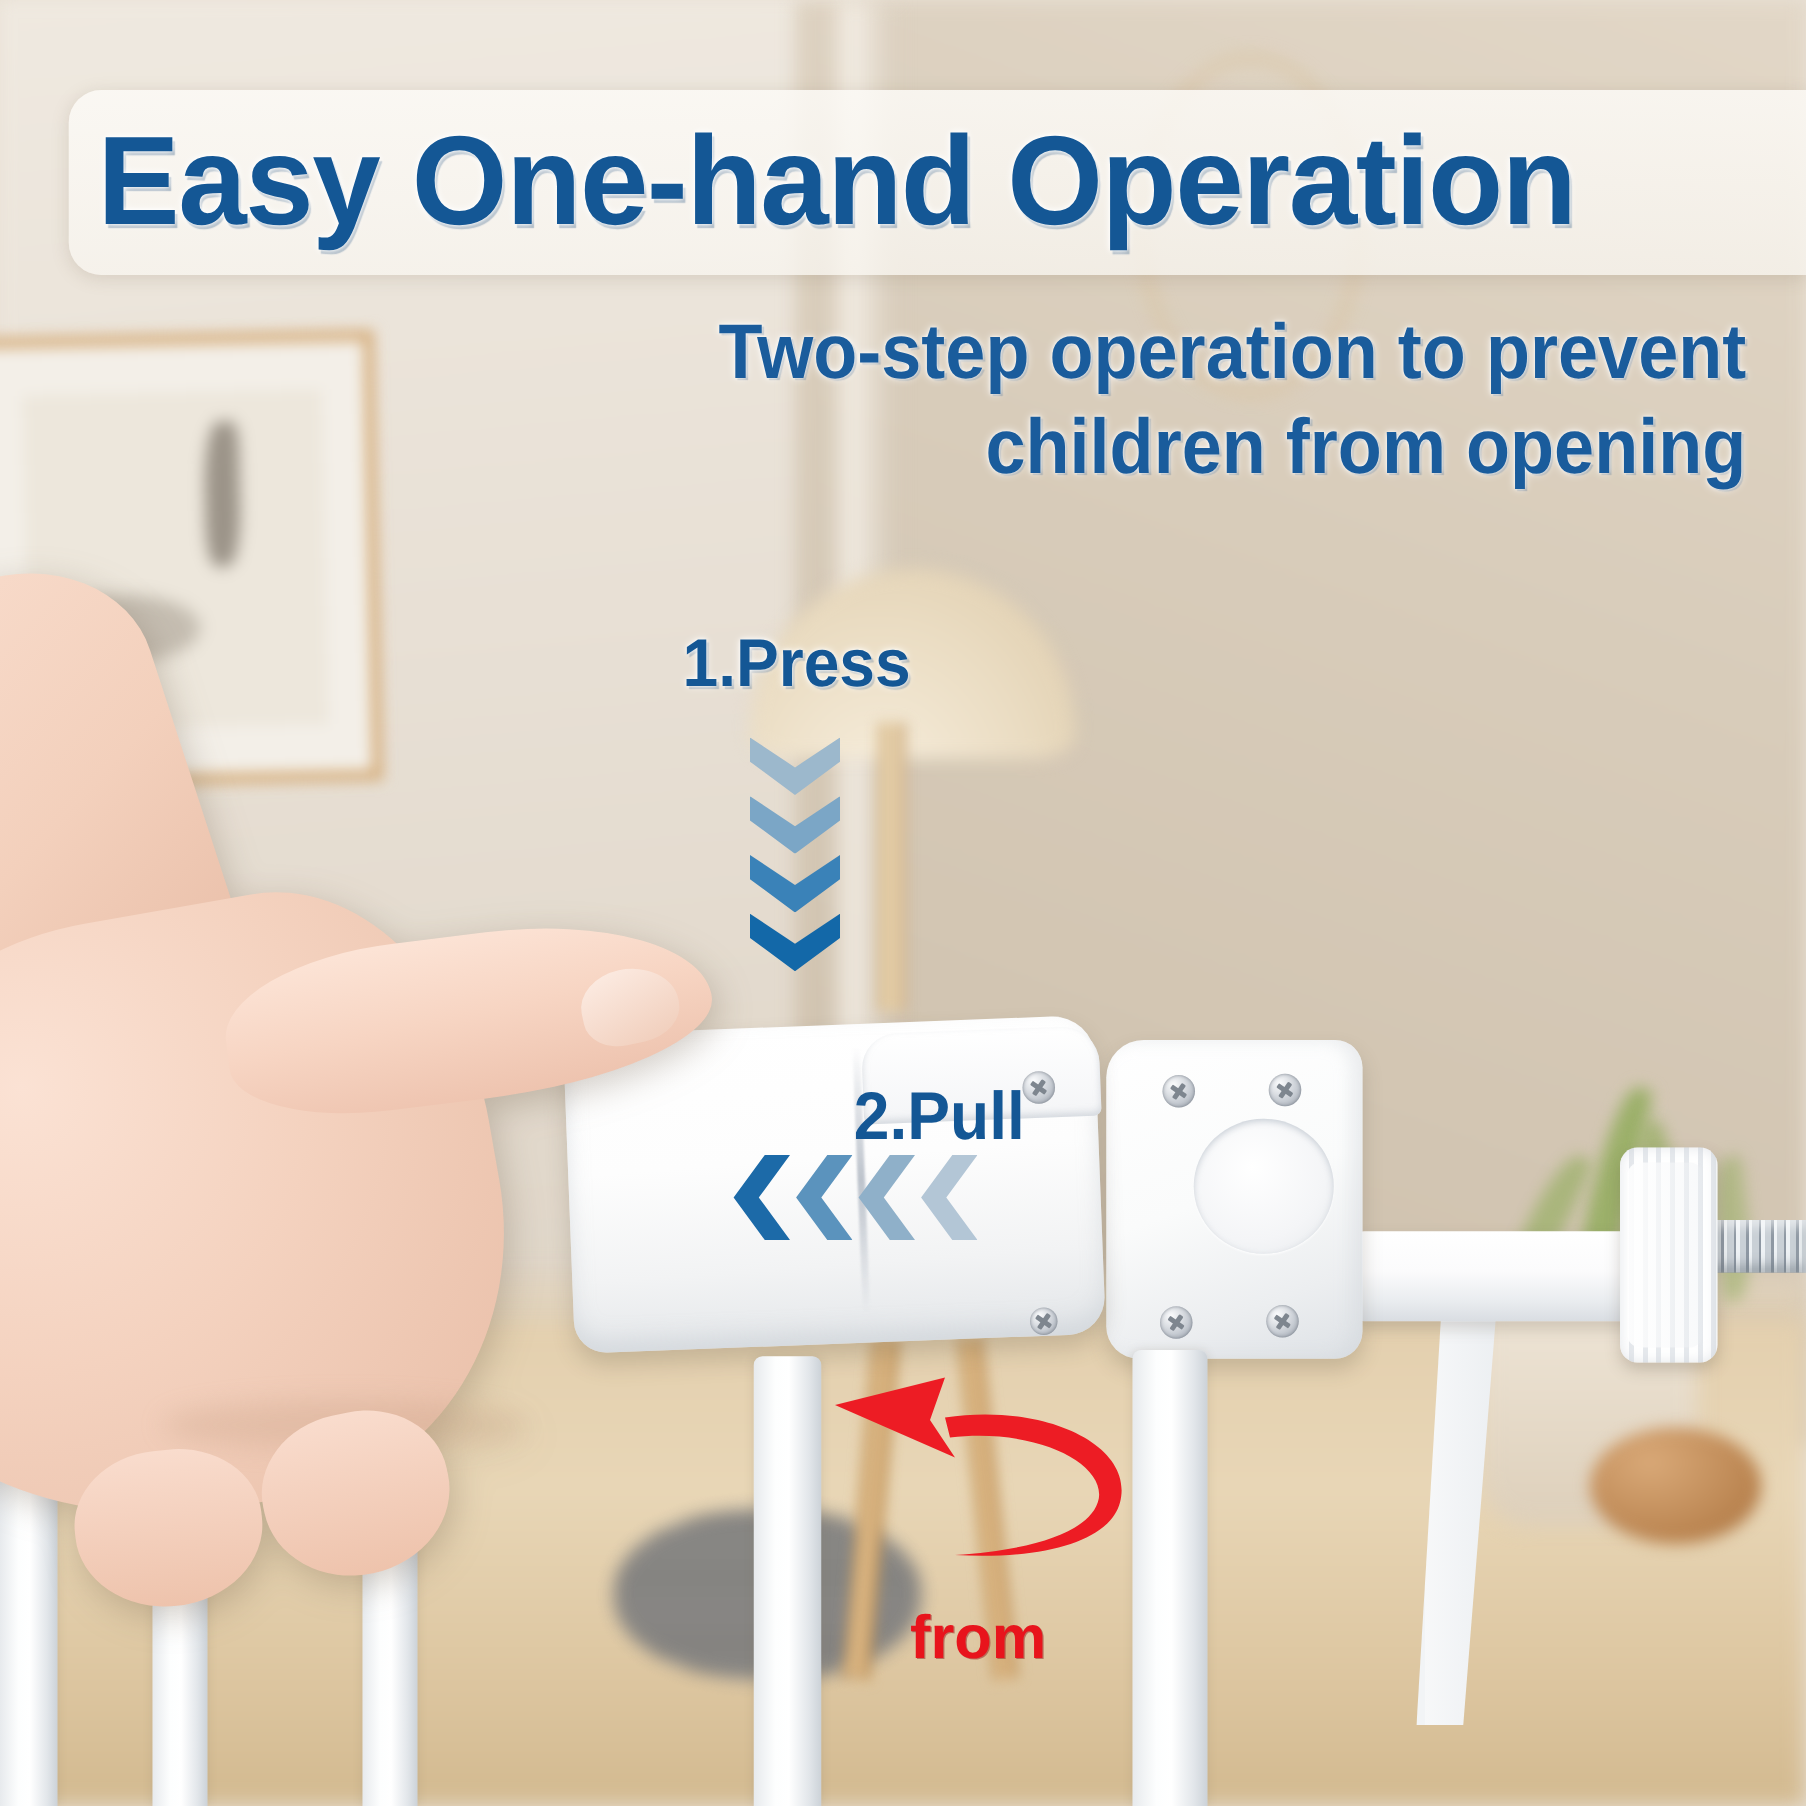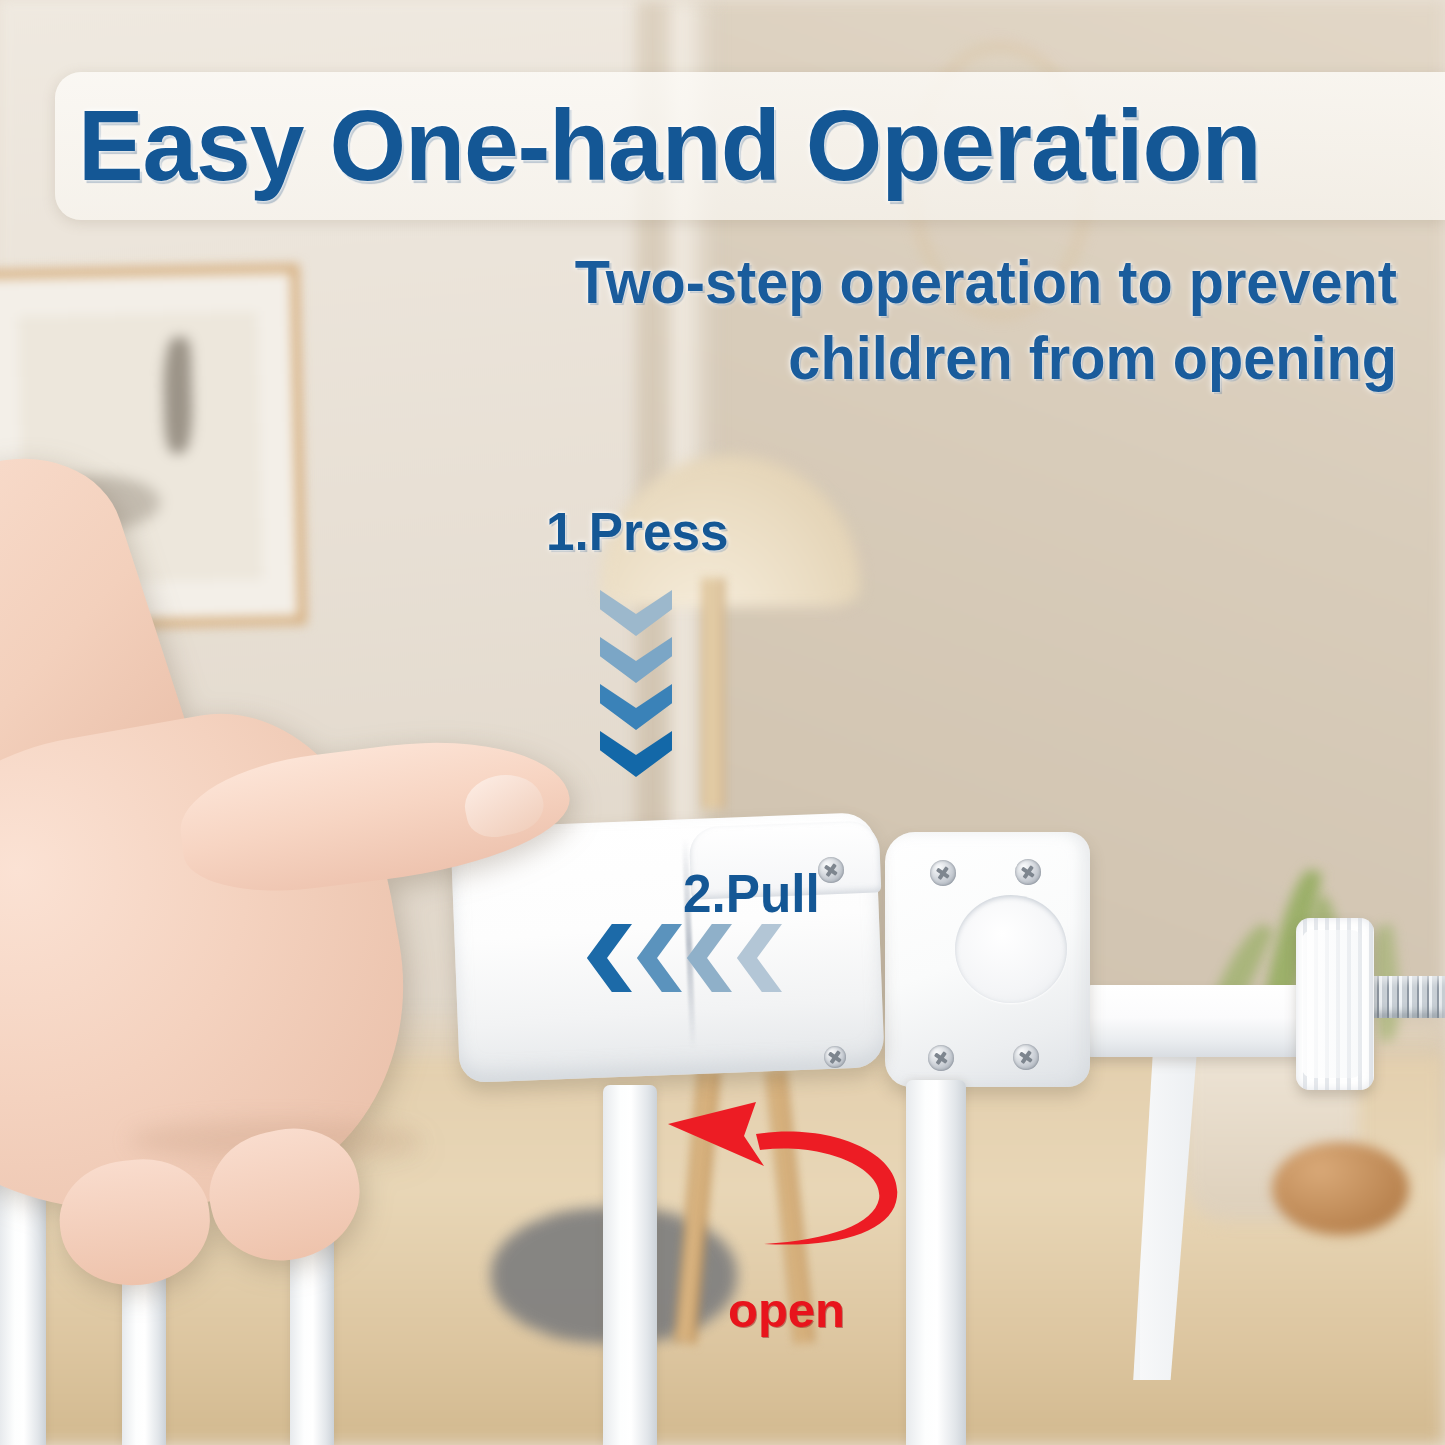--- a/index.html
+++ b/index.html
@@ -395,21 +395,21 @@
     <div class="cl" style="background: rgb(91, 147, 189);"></div>
     <div class="cl" style="background: rgb(143, 176, 201);"></div>
     <div class="cl" style="background: rgb(179, 198, 214);"></div>
   </div>
 
   <svg class="open-arrow" viewBox="0 0 270 175">
     <path d="M96 36 C 175 24, 248 58, 236 104 C 228 134, 178 150, 104 146
              C 170 142, 214 126, 219 101 C 224 72, 168 44, 100 52 Z" fill="#ed1c24"></path>
     <path d="M8 26 L 96 4 L 84 38 L 104 68 Z" fill="#ed1c24"></path>
   </svg>
-  <div class="lbl-open" style="color: rgb(232, 20, 28);">open</div>
+  <div class="lbl-open" style="color: rgb(232, 20, 28);">from</div>
 
   <div class="banner"></div>
   <div class="headline" style="color: rgb(20, 87, 149);">Easy One-hand Operation</div>
   <div class="subtitle" style="color: rgb(26, 92, 156);">
     <div>Two-step operation to prevent</div>
     <div>children from opening</div>
   </div>
 
 </div>
 

